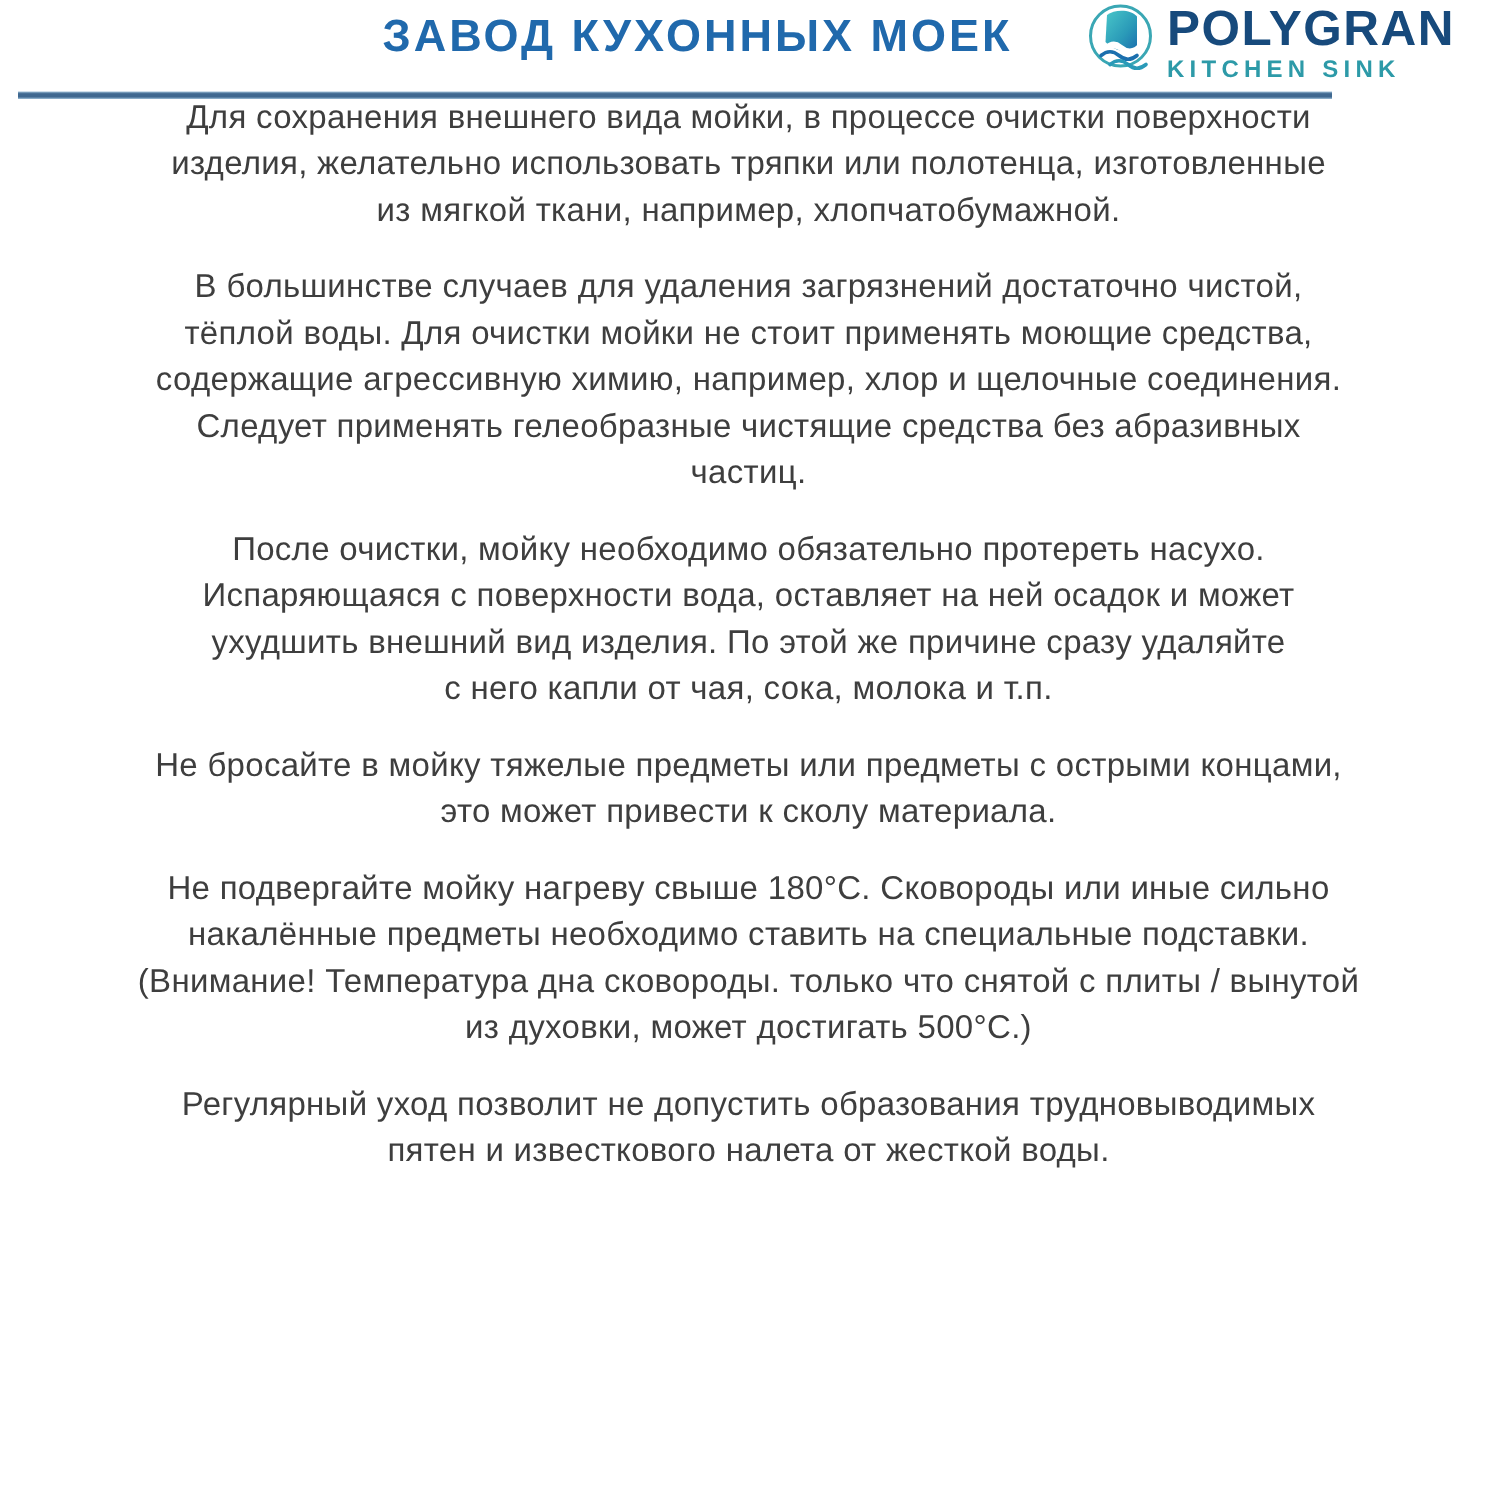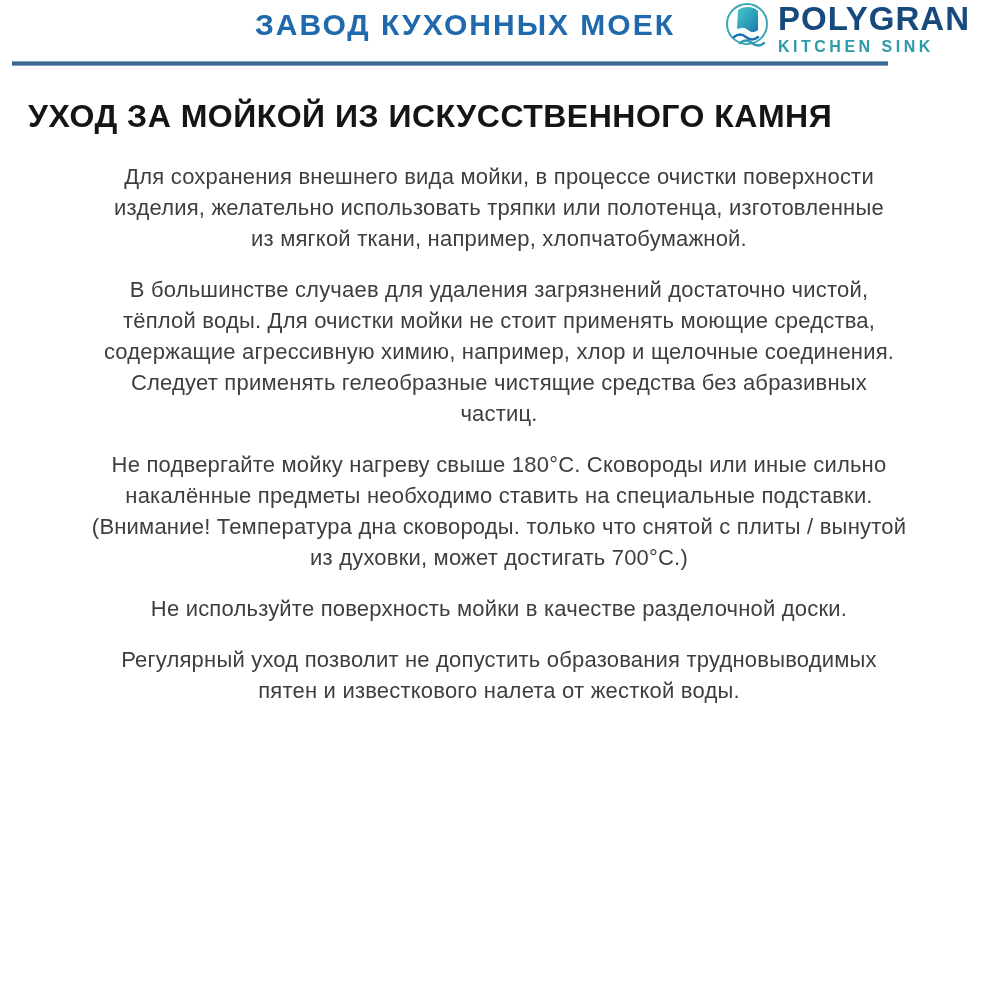--- a/index.html
+++ b/index.html
@@ -122,39 +122,43 @@
       <div class="logo-text">
         <div class="brand-name">POLYGRAN</div>
         <div class="brand-tagline">KITCHEN SINK</div>
       </div>
     </div>
   </header>
 
   <div class="header-divider"></div>
 
   <main class="article">
-    <h1 class="article-title">УХОД ЗА МОЙКОЙ ИЗ ИСКУССТВЕННОГО КАМНЯ</h1>
 
     <p class="para">Для сохранения внешнего вида мойки, в процессе очистки поверхности
 изделия, желательно использовать тряпки или полотенца, изготовленные
 из мягкой ткани, например, хлопчатобумажной.</p>
 
 
     <p class="para">В большинстве случаев для удаления загрязнений достаточно чистой,
 тёплой воды. Для очистки мойки не стоит применять моющие средства,
 содержащие агрессивную химию, например, хлор и щелочные соединения.
 Следует применять гелеобразные чистящие средства без абразивных
 частиц.</p>
 
+    <p class="para">После очистки, мойку необходимо обязательно протереть насухо.
+Испаряющаяся с поверхности вода, оставляет на ней осадок и может
+ухудшить внешний вид изделия. По этой же причине сразу удаляйте
+с него капли от чая, сока, молока и т.п.</p>
 
+    <p class="para">Не бросайте в мойку тяжелые предметы или предметы с острыми концами,
+это может привести к сколу материала.</p>
 
     <p class="para">Не подвергайте мойку нагреву свыше 180°С. Сковороды или иные сильно
 накалённые предметы необходимо ставить на специальные подставки.
 (Внимание! Температура дна сковороды. только что снятой с плиты / вынутой
-из духовки, может достигать 700°С.)</p>
+из духовки, может достигать 500°С.)</p>
 
-    <p class="para">Не используйте поверхность мойки в качестве разделочной доски.</p>
 
     <p class="para">Регулярный уход позволит не допустить образования трудновыводимых
 пятен и известкового налета от жесткой воды.</p>
   </main>
 
 </div>
 
 </body></html>

